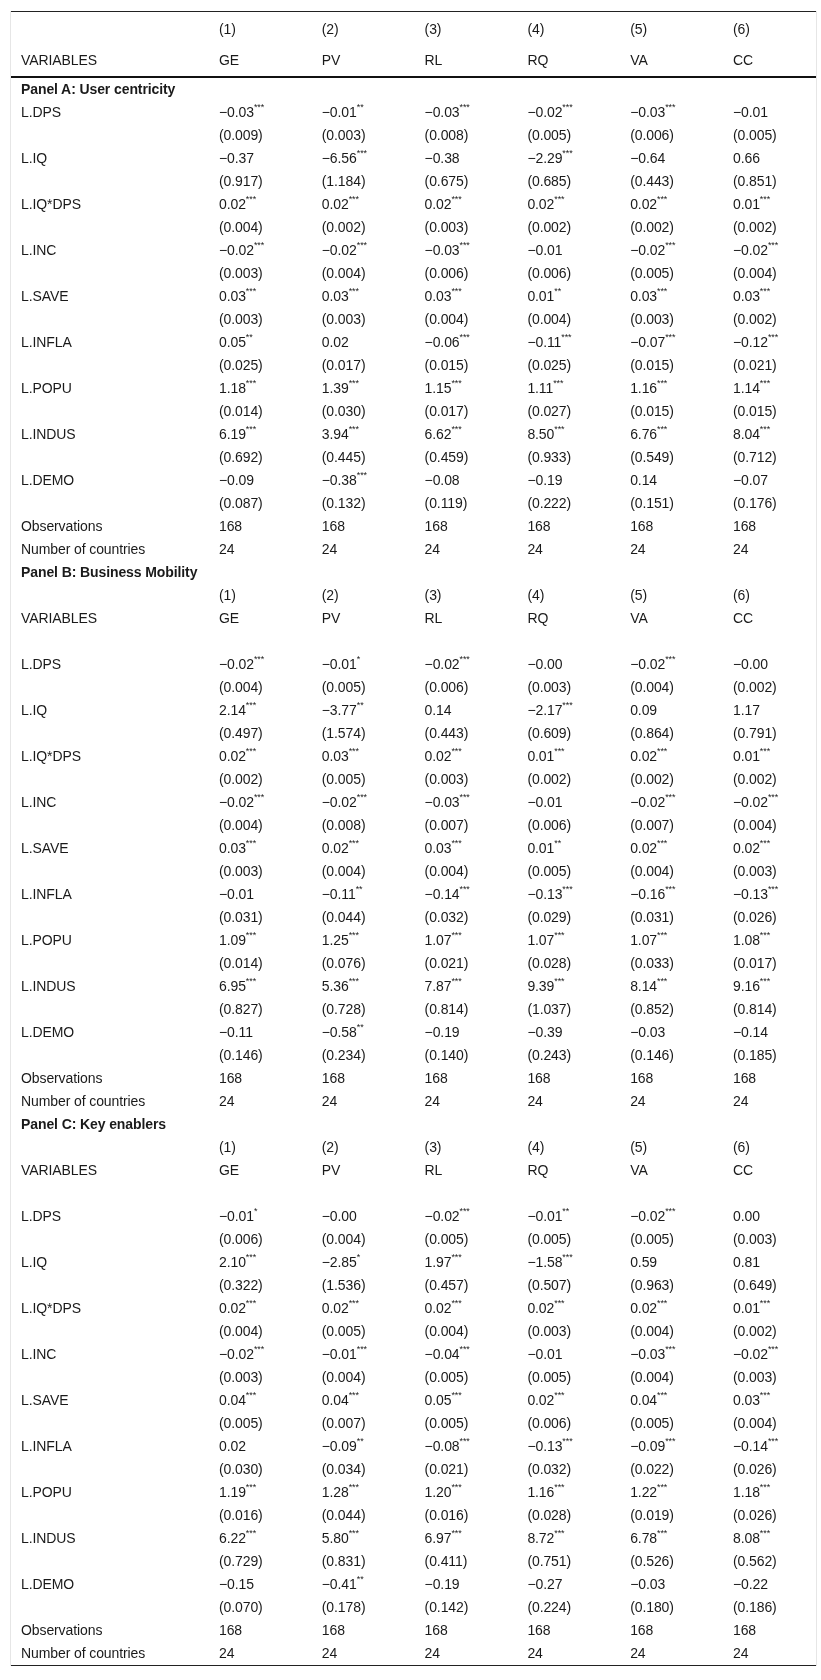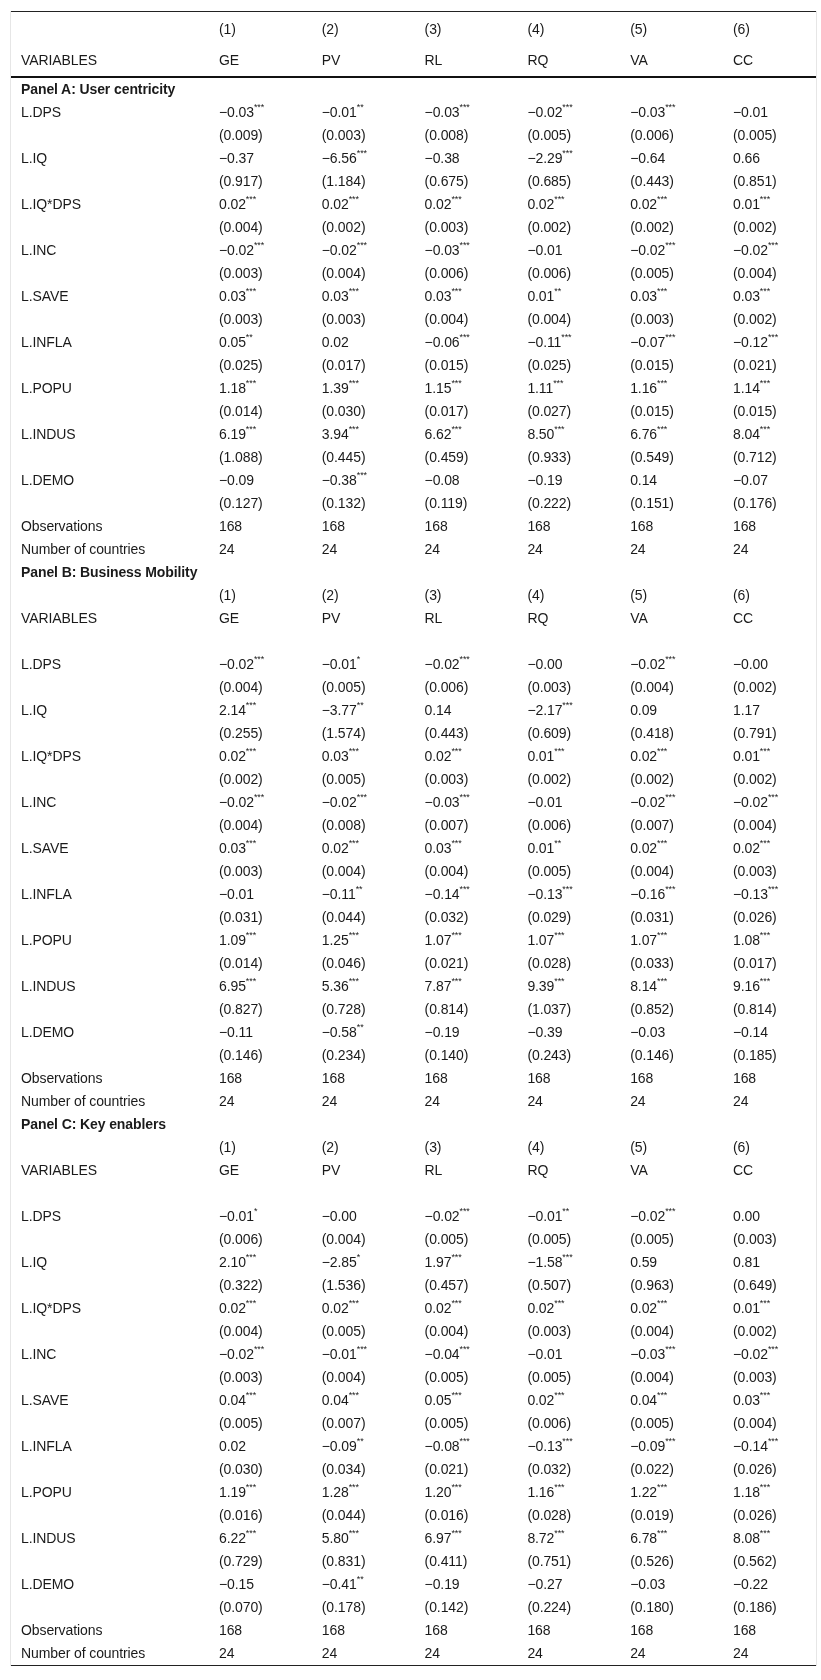--- a/index.html
+++ b/index.html
@@ -202,39 +202,39 @@
           <td>L.INDUS</td>
           <td>6.19<sup>***</sup></td>
           <td>3.94<sup>***</sup></td>
           <td>6.62<sup>***</sup></td>
           <td>8.50<sup>***</sup></td>
           <td>6.76<sup>***</sup></td>
           <td>8.04<sup>***</sup></td>
         </tr>
         <tr>
           <td></td>
-          <td>(1.088)</td>
+          <td>(0.692)</td>
           <td>(0.445)</td>
           <td>(0.459)</td>
           <td>(0.933)</td>
           <td>(0.549)</td>
           <td>(0.712)</td>
         </tr>
         <tr>
           <td>L.DEMO</td>
           <td>−0.09</td>
           <td>−0.38<sup>***</sup></td>
           <td>−0.08</td>
           <td>−0.19</td>
           <td>0.14</td>
           <td>−0.07</td>
         </tr>
         <tr>
           <td></td>
-          <td>(0.127)</td>
+          <td>(0.087)</td>
           <td>(0.132)</td>
           <td>(0.119)</td>
           <td>(0.222)</td>
           <td>(0.151)</td>
           <td>(0.176)</td>
         </tr>
         <tr>
           <td>Observations</td>
           <td>168</td>
           <td>168</td>
@@ -298,25 +298,25 @@
           <td>L.IQ</td>
           <td>2.14<sup>***</sup></td>
           <td>−3.77<sup>**</sup></td>
           <td>0.14</td>
           <td>−2.17<sup>***</sup></td>
           <td>0.09</td>
           <td>1.17</td>
         </tr>
         <tr>
           <td></td>
-          <td>(0.255)</td>
+          <td>(0.497)</td>
           <td>(1.574)</td>
           <td>(0.443)</td>
           <td>(0.609)</td>
-          <td>(0.418)</td>
+          <td>(0.864)</td>
           <td>(0.791)</td>
         </tr>
         <tr>
           <td>L.IQ*DPS</td>
           <td>0.02<sup>***</sup></td>
           <td>0.03<sup>***</sup></td>
           <td>0.02<sup>***</sup></td>
           <td>0.01<sup>***</sup></td>
           <td>0.02<sup>***</sup></td>
           <td>0.01<sup>***</sup></td>
@@ -389,21 +389,21 @@
           <td>1.09<sup>***</sup></td>
           <td>1.25<sup>***</sup></td>
           <td>1.07<sup>***</sup></td>
           <td>1.07<sup>***</sup></td>
           <td>1.07<sup>***</sup></td>
           <td>1.08<sup>***</sup></td>
         </tr>
         <tr>
           <td></td>
           <td>(0.014)</td>
-          <td>(0.046)</td>
+          <td>(0.076)</td>
           <td>(0.021)</td>
           <td>(0.028)</td>
           <td>(0.033)</td>
           <td>(0.017)</td>
         </tr>
         <tr>
           <td>L.INDUS</td>
           <td>6.95<sup>***</sup></td>
           <td>5.36<sup>***</sup></td>
           <td>7.87<sup>***</sup></td>

